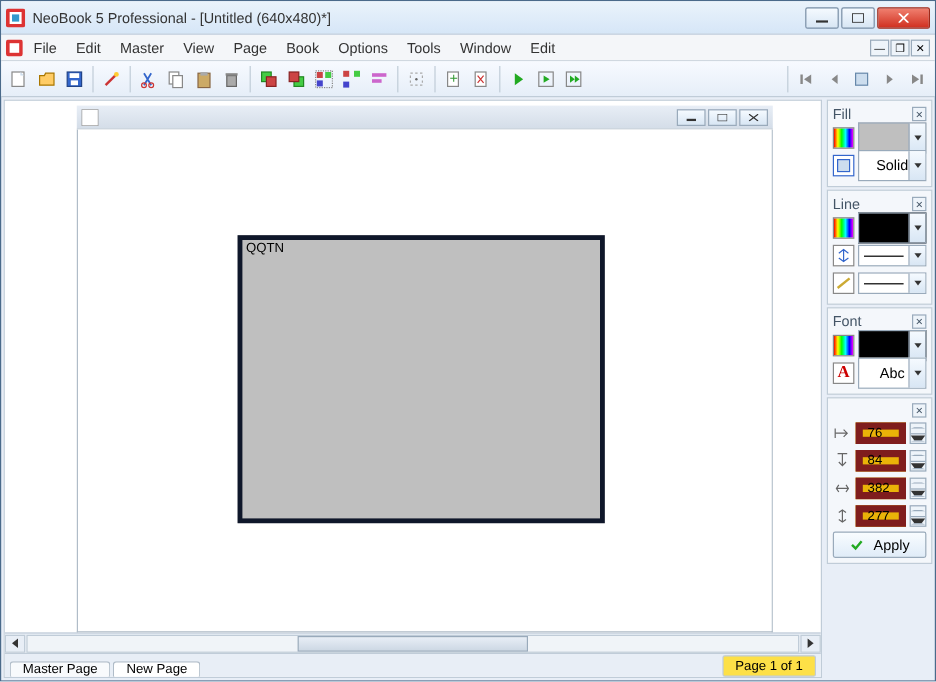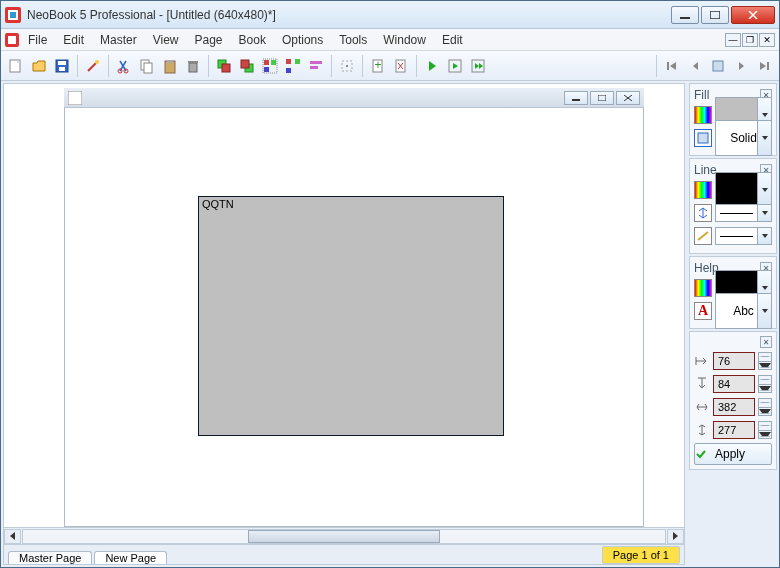--- a/index.html
+++ b/index.html
@@ -30,21 +30,21 @@
 .tb-btn { width: 22px; height: 22px; display: flex; align-items: center; justify-content: center; border: 1px solid transparent; border-radius: 2px; }
 
 
 .content { flex: 1; display: flex; min-height: 0; }
 .canvas-wrap { flex: 1; display: flex; flex-direction: column; background: #fff; border: 1px solid #c0ccd8; margin: 2px; min-width: 0;}
 .doc-titlebar { height: 20px; background: linear-gradient(#e8eef6,#d4dde8); border-bottom: 1px solid #b8c4d0; display:flex; align-items:center; padding:0 4px; justify-content:flex-end; gap:2px; margin:4px 40px 0 60px;}
 .doc-titlebar .doc-icon { margin-right:auto; width:14px;height:14px; }
 .doc-winbtn { width:24px; height:14px; border:1px solid #9ab; background:linear-gradient(#f5faff,#d8e6f4); display:flex;align-items:center;justify-content:center;}
 .canvas-area { flex:1; position:relative; background:#fff; overflow:auto; margin:0 40px 0 60px; border:1px solid #b0bcc8; border-top:none;}
 .page-surface { width:100%; height:100%; background:#fff; position:relative;}
-.obj-rect { position:absolute; background:#bfbfbf; border:1px solid #0f172a; }
+.obj-rect { position:absolute; background:#bfbfbf; border:4px solid #0f172a; }
 .obj-label { position:absolute; left:3px; top:1px; font-size:11px; color:#000; }
 
 
 .hscroll { height:17px; background:#e8eef6; border-top:1px solid #c0ccd8; display:flex; align-items:center; }
 .hscroll .track { flex:1; height:15px; background:#f0f4f8; border:1px solid #c0ccd8; margin:0 1px; position:relative;}
 .hscroll .thumb { position:absolute; left:35%; width:30%; top:0; bottom:0; background:linear-gradient(#e8eef6,#cdd8e4); border:1px solid #9ab;}
 .hscroll .arrow { width:17px; height:15px; background:#e8eef6; border:1px solid #c0ccd8; display:flex;align-items:center;justify-content:center;}
 
 
 .pagetabs { height:20px; background:#e8eef6; display:flex; align-items:flex-end; padding:0 4px; border-top:1px solid #c0ccd8;}
@@ -55,27 +55,27 @@
 
 
 .side { width:92px; display:flex; flex-direction:column; gap:2px; padding:2px; }
 .panel { background:#f4f7fb; border:1px solid #c0ccd8; padding:4px; }
 .panel-head { font-size:11px; color:#456; margin-bottom:3px; display:flex; align-items:center; justify-content:space-between;}
 .panel-head .xbtn { width:12px;height:12px;border:1px solid #9ab;background:#eef4fa;font-size:8px;display:flex;align-items:center;justify-content:center;}
 .prop-row { display:flex; align-items:center; gap:3px; margin-bottom:3px; height:20px;}
 .prop-row .swatch { width:18px; height:18px; border:1px solid #888; display:flex;align-items:center;justify-content:center;}
 .prop-row .swatch.grad { background:linear-gradient(90deg, red, yellow, lime, cyan, blue, magenta); }
 .prop-row .swatch.white { background:#fff; }
-.prop-row .control { flex:1; height:36px; border:1px solid #9ab; background:#fff; display:flex; align-items:center; justify-content:center; font-size:11px; position:relative;}
+.prop-row .control { flex:1; height:26px; border:1px solid #9ab; background:#fff; display:flex; align-items:center; justify-content:center; font-size:11px; position:relative;}
 .prop-row .control .dd { position:absolute; right:0; top:0; bottom:0; width:14px; border-left:1px solid #9ab; background:linear-gradient(#f5faff,#d8e6f4); display:flex;align-items:center;justify-content:center;}
-.num-input { flex:1; height:18px; border:1px solid #7f1d1d; background:#e5e5e5; padding:0 4px; font-size:11px; display:flex; align-items:center;}
+.num-input { flex:1; height:18px; border:6px solid #7f1d1d; background:#eab308; padding:0 4px; font-size:11px; display:flex; align-items:center;}
 .spinner { width:14px; height:18px; border:1px solid #9ab; background:#eef4fa; display:flex; flex-direction:column;}
 .spinner div{flex:1;display:flex;align-items:center;justify-content:center;}
 .spinner div:first-child{border-bottom:1px solid #9ab;}
-.apply-btn { width:100%; height:22px; border:1px solid #9ab; background:linear-gradient(#f8fcff,#e0ecf8); display:flex; align-items:center; justify-content:flex-start; gap:8px; font-size:11px; border-radius:2px;}
+.apply-btn { width:100%; height:22px; border:1px solid #9ab; background:linear-gradient(#f8fcff,#e0ecf8); display:flex; align-items:center; justify-content:center; gap:8px; font-size:11px; border-radius:2px;}
 .thin-line-control{flex:1;height:18px;border:1px solid #9ab;background:#fff;position:relative;}
 .thin-line-control::before{content:"";position:absolute;left:4px;right:18px;top:50%;height:1px;background:#000;}
 .font-A { color:#c00; font-weight:bold; font-size:14px; font-family:"Times New Roman",serif;}
 
 svg { display:block; }
 .tri-down { width:0;height:0;border-left:3px solid transparent;border-right:3px solid transparent;border-top:4px solid #333;}
 .tri-up { width:0;height:0;border-left:3px solid transparent;border-right:3px solid transparent;border-bottom:4px solid #333;}
 .tri-left { width:0;height:0;border-top:4px solid transparent;border-bottom:4px solid transparent;border-right:5px solid #333;}
 .tri-right { width:0;height:0;border-top:4px solid transparent;border-bottom:4px solid transparent;border-left:5px solid #333;}
 </style>
@@ -399,21 +399,21 @@
           <div class="thin-line-control">
               <div class="dd" style="position:absolute;right:0;top:0;bottom:0;width:14px;border-left:1px solid #9ab;background:linear-gradient(#f5faff,#d8e6f4);display:flex;align-items:center;justify-content:center;">
                 <div class="tri-down"></div>
               </div>
             </div>
         </div>
       </div>
 
       <div class="panel">
         <div class="panel-head">
-            <span>Help</span>
+            <span>Font</span>
             <span class="xbtn">✕</span>
           </div>
         <div class="prop-row">
           <div class="swatch grad"></div>
           <div class="control" style="background:#000">
               <div class="dd">
                 <div class="tri-down"></div>
               </div>
             </div>
         </div>

